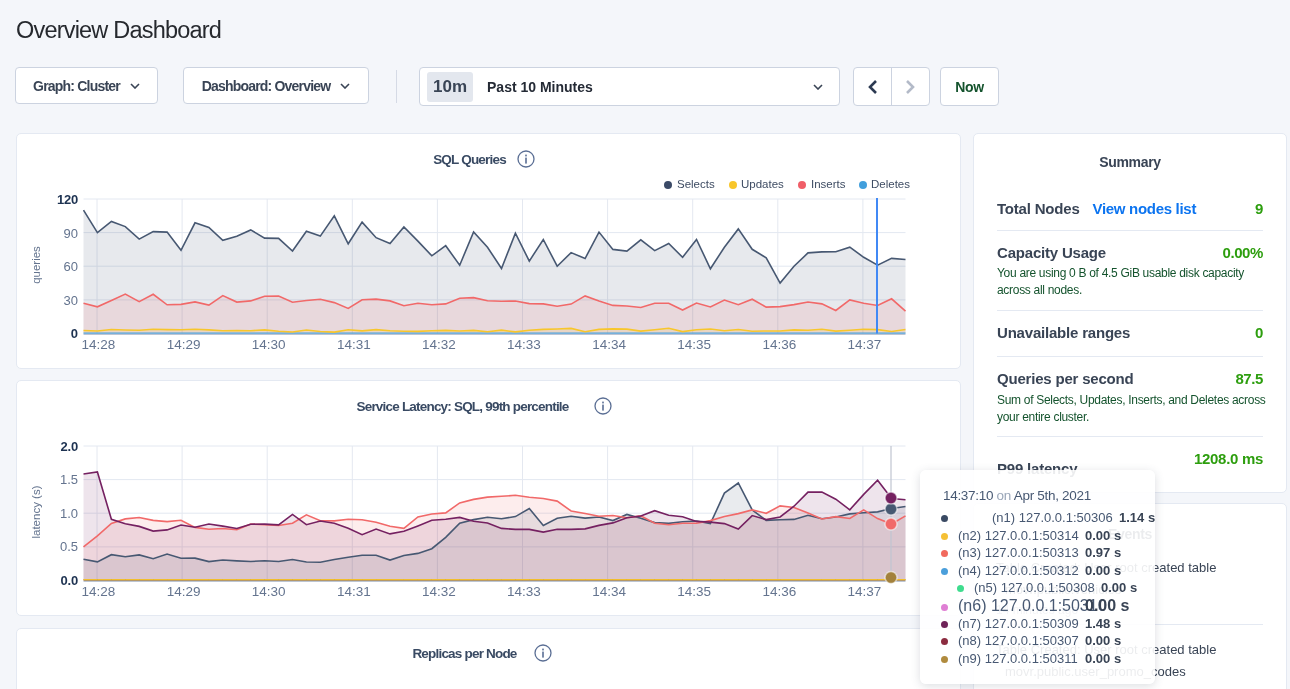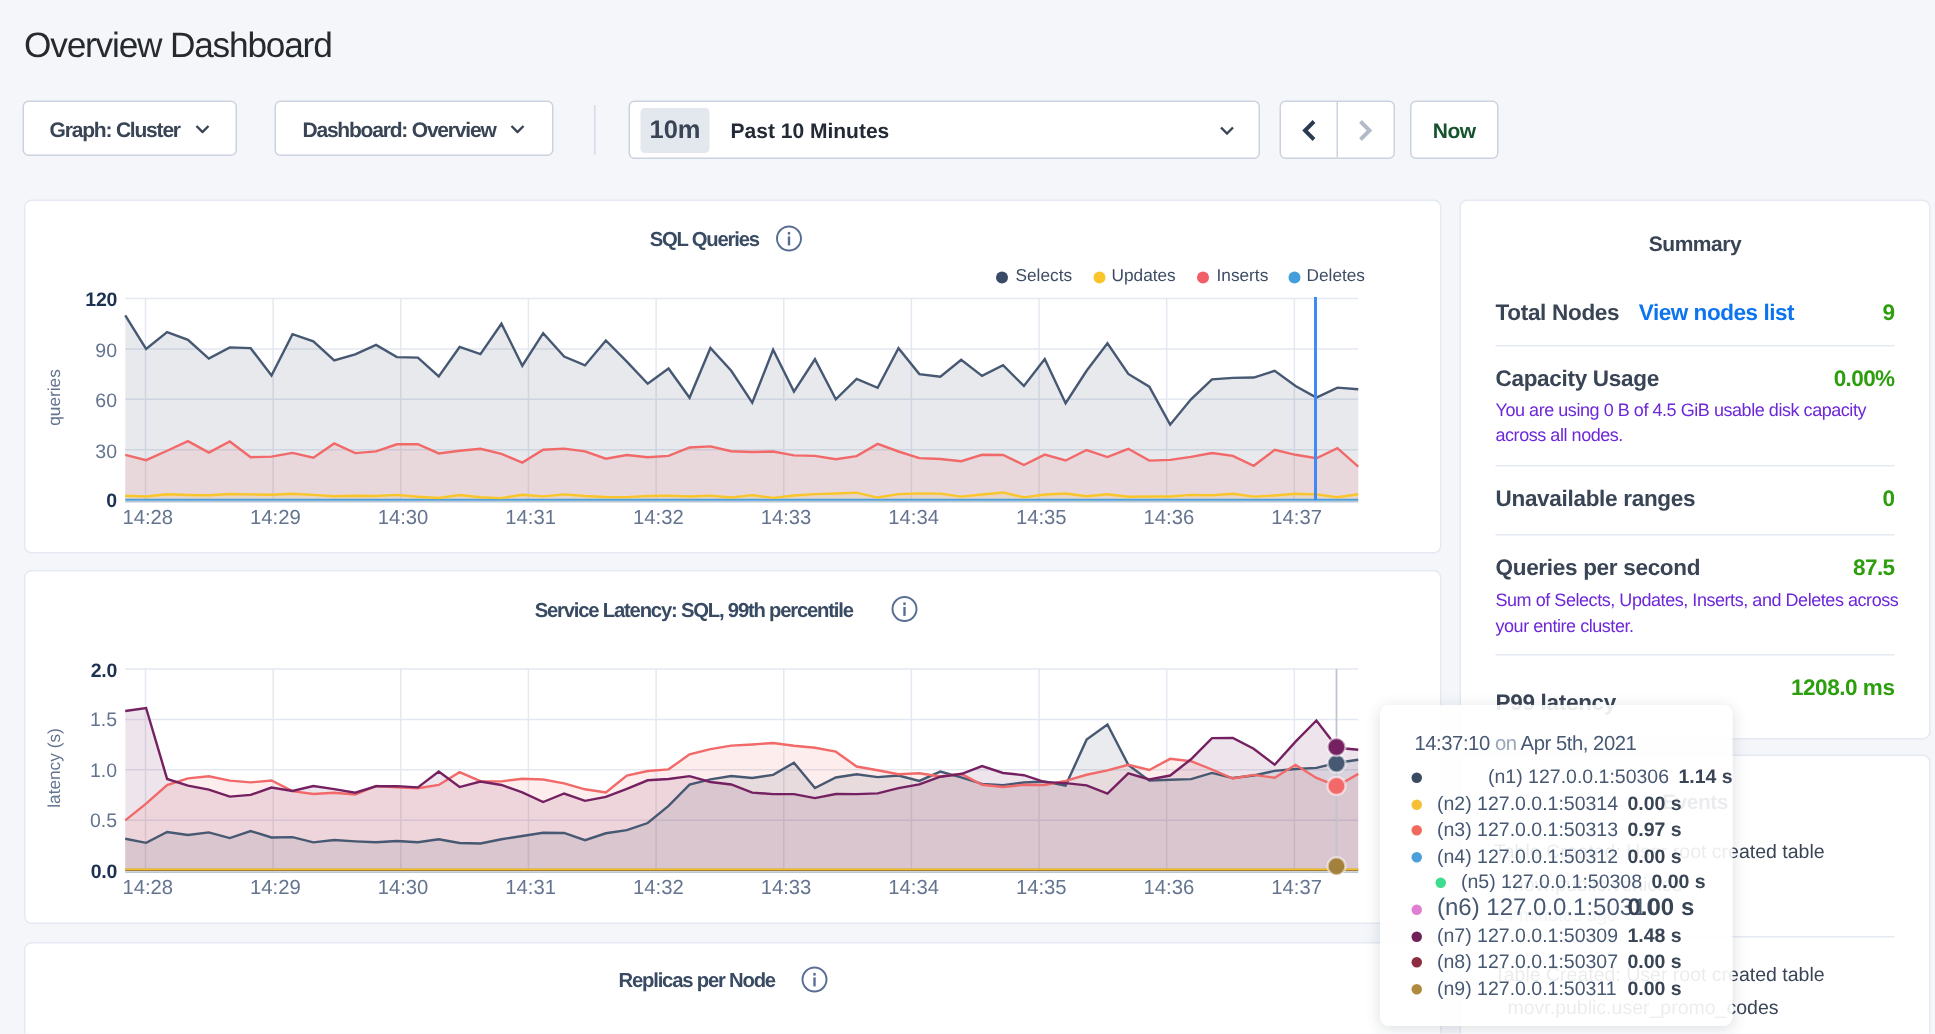--- a/index.html
+++ b/index.html
@@ -9,21 +9,21 @@
   .card { position:absolute; background:#fff; border:1px solid #e4e9f2; border-radius:5px; }
   .btn { position:absolute; background:#fff; border:1px solid #ccd3e0; border-radius:4px;
          display:flex; align-items:center; justify-content:center; color:#394455;
          font-size:14px; font-weight:bold; letter-spacing:-0.8px; }
   .chev { margin-left:10px; width:10px; height:6px; }
   .ctitle { position:absolute; width:945px; text-align:center; font-size:13.5px; font-weight:bold;
             color:#394a63; letter-spacing:-0.8px; }
   .green { color:#2d9e0e; }
   .sumrow { position:absolute; left:997px; font-size:15px; font-weight:bold; color:#394455; letter-spacing:-0.2px; }
   .sumval { position:absolute; font-size:15px; font-weight:bold; text-align:right; right:27px; letter-spacing:-0.4px; }
-  .sumsub { position:absolute; left:997px; font-size:12px; color:#6d28d9; line-height:17px;
+  .sumsub { position:absolute; left:997px; font-size:12px; color:#14532d; line-height:17px;
             letter-spacing:-0.3px; white-space:nowrap; }
   .evl { position:absolute; font-size:13px; color:#394455; line-height:14px; white-space:nowrap; }
   .hr { position:absolute; left:997px; width:266px; height:1px; background:#e4e9f2; }
   .icircle { position:absolute; }
 </style>
 </head>
 <body>
 
   <div class="abs" style="left:16px; top:17px; font-size:23.5px; color:#26292e; letter-spacing:-0.8px;">Overview Dashboard</div>
 

